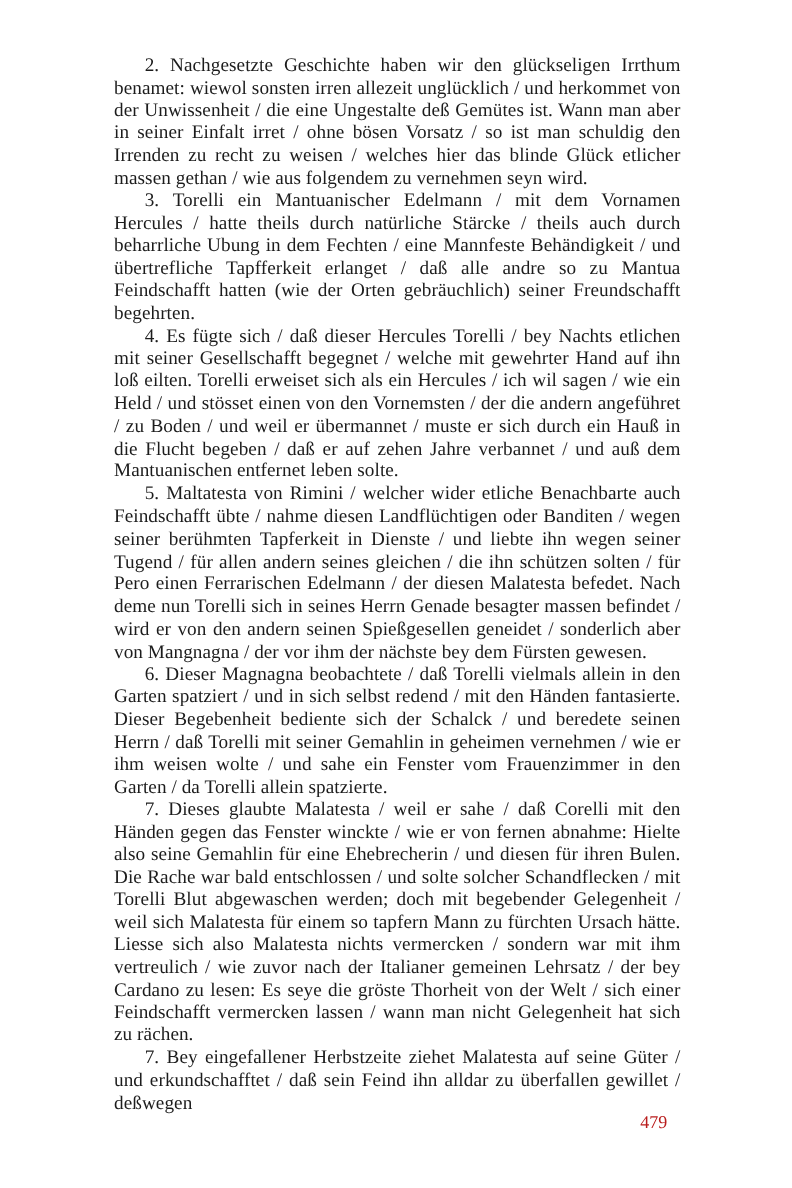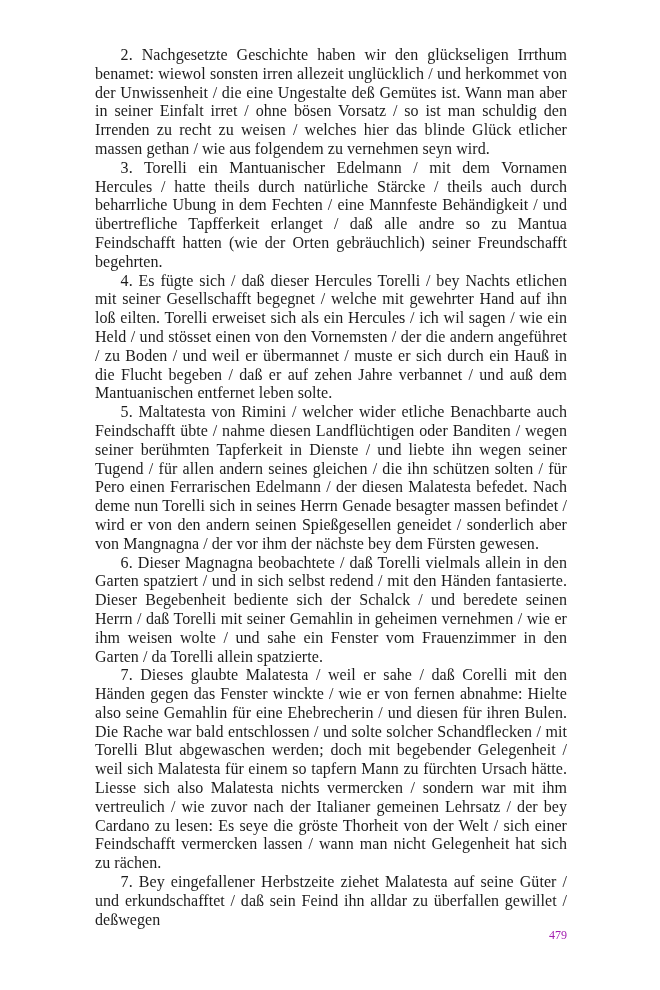--- a/index.html
+++ b/index.html
@@ -26,26 +26,26 @@
     text-align: justify;
     letter-spacing: 0.05px;
   }
   .para {
     margin: 0;
     padding: 0;
     text-indent: 1.6em;
   }
   .page-number {
     position: absolute;
-    left: 95px;
+    left: 84px;
     top: 928px;
     width: 472px;
     text-align: right;
-    font-size: 12px;
-    color: #a21caf;
+    font-size: 15px;
+    color: #b91c1c;
   }
 </style>
 </head>
 <body>
 
 <div class="page">
   <div class="text-block">
     <p class="para">2. Nachgesetzte Geschichte haben wir den glückseligen Irrthum benamet: wiewol sonsten irren allezeit unglücklich / und herkommet von der Unwissenheit / die eine Ungestalte deß Gemütes ist. Wann man aber in seiner Einfalt irret / ohne bösen Vorsatz / so ist man schuldig den Irrenden zu recht zu weisen / welches hier das blinde Glück etlicher massen gethan / wie aus folgendem zu vernehmen seyn wird.</p>
     <p class="para">3. Torelli ein Mantuanischer Edelmann / mit dem Vornamen Hercules / hatte theils durch natürliche Stärcke / theils auch durch beharrliche Ubung in dem Fechten / eine Mannfeste Behändigkeit / und übertrefliche Tapfferkeit erlanget / daß alle andre so zu Mantua Feindschafft hatten (wie der Orten gebräuchlich) seiner Freundschafft begehrten.</p>
     <p class="para">4. Es fügte sich / daß dieser Hercules Torelli / bey Nachts etlichen mit seiner Gesellschafft begegnet / welche mit gewehrter Hand auf ihn loß eilten. Torelli erweiset sich als ein Hercules / ich wil sagen / wie ein Held / und stösset einen von den Vornemsten / der die andern angeführet / zu Boden / und weil er übermannet / muste er sich durch ein Hauß in die Flucht begeben / daß er auf zehen Jahre verbannet / und auß dem Mantuanischen entfernet leben solte.</p>

